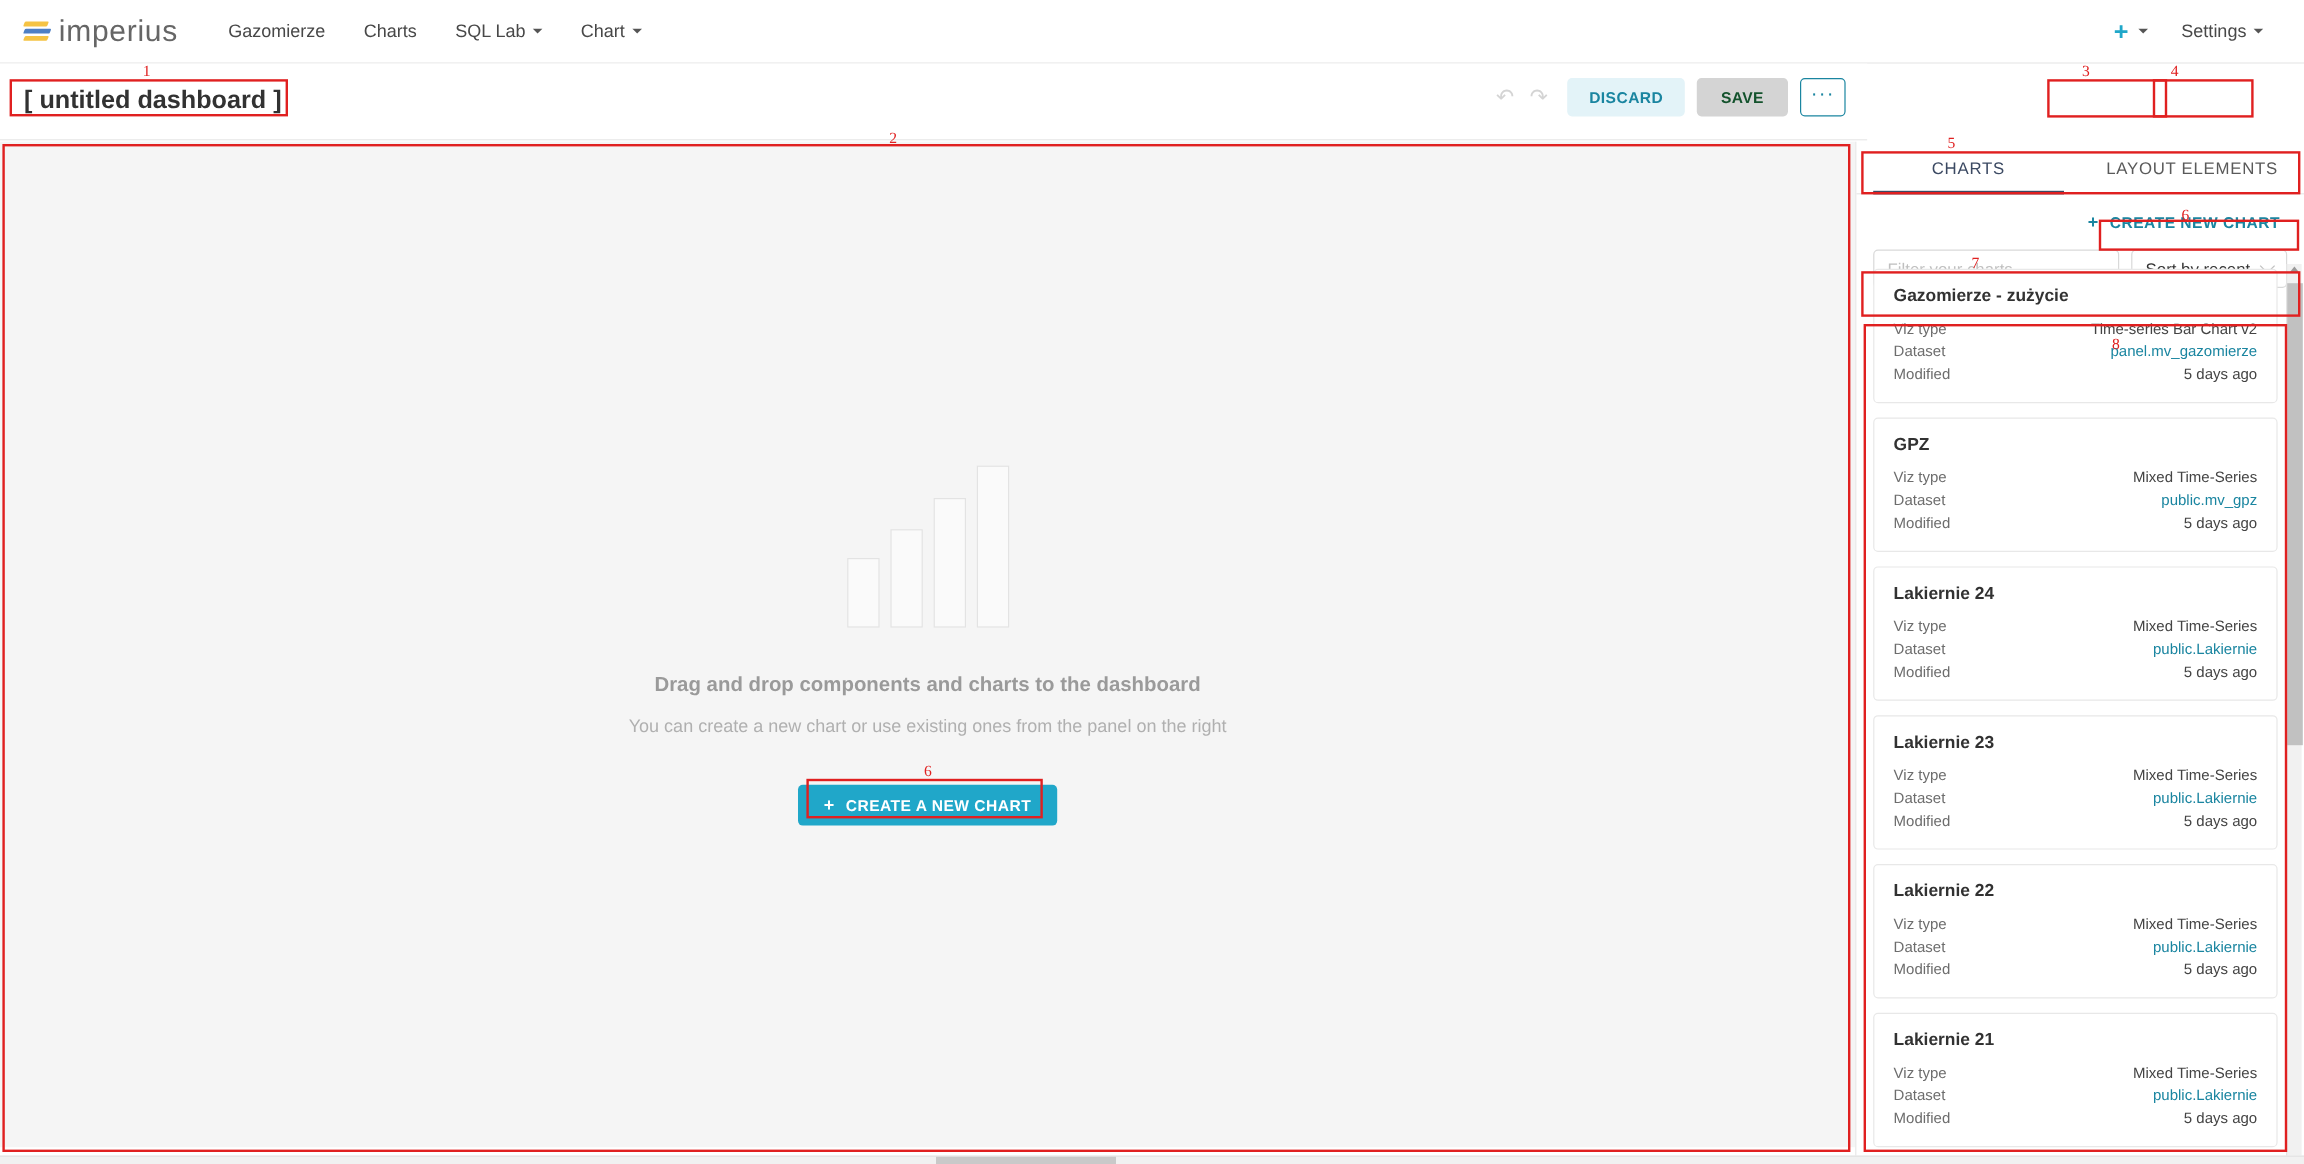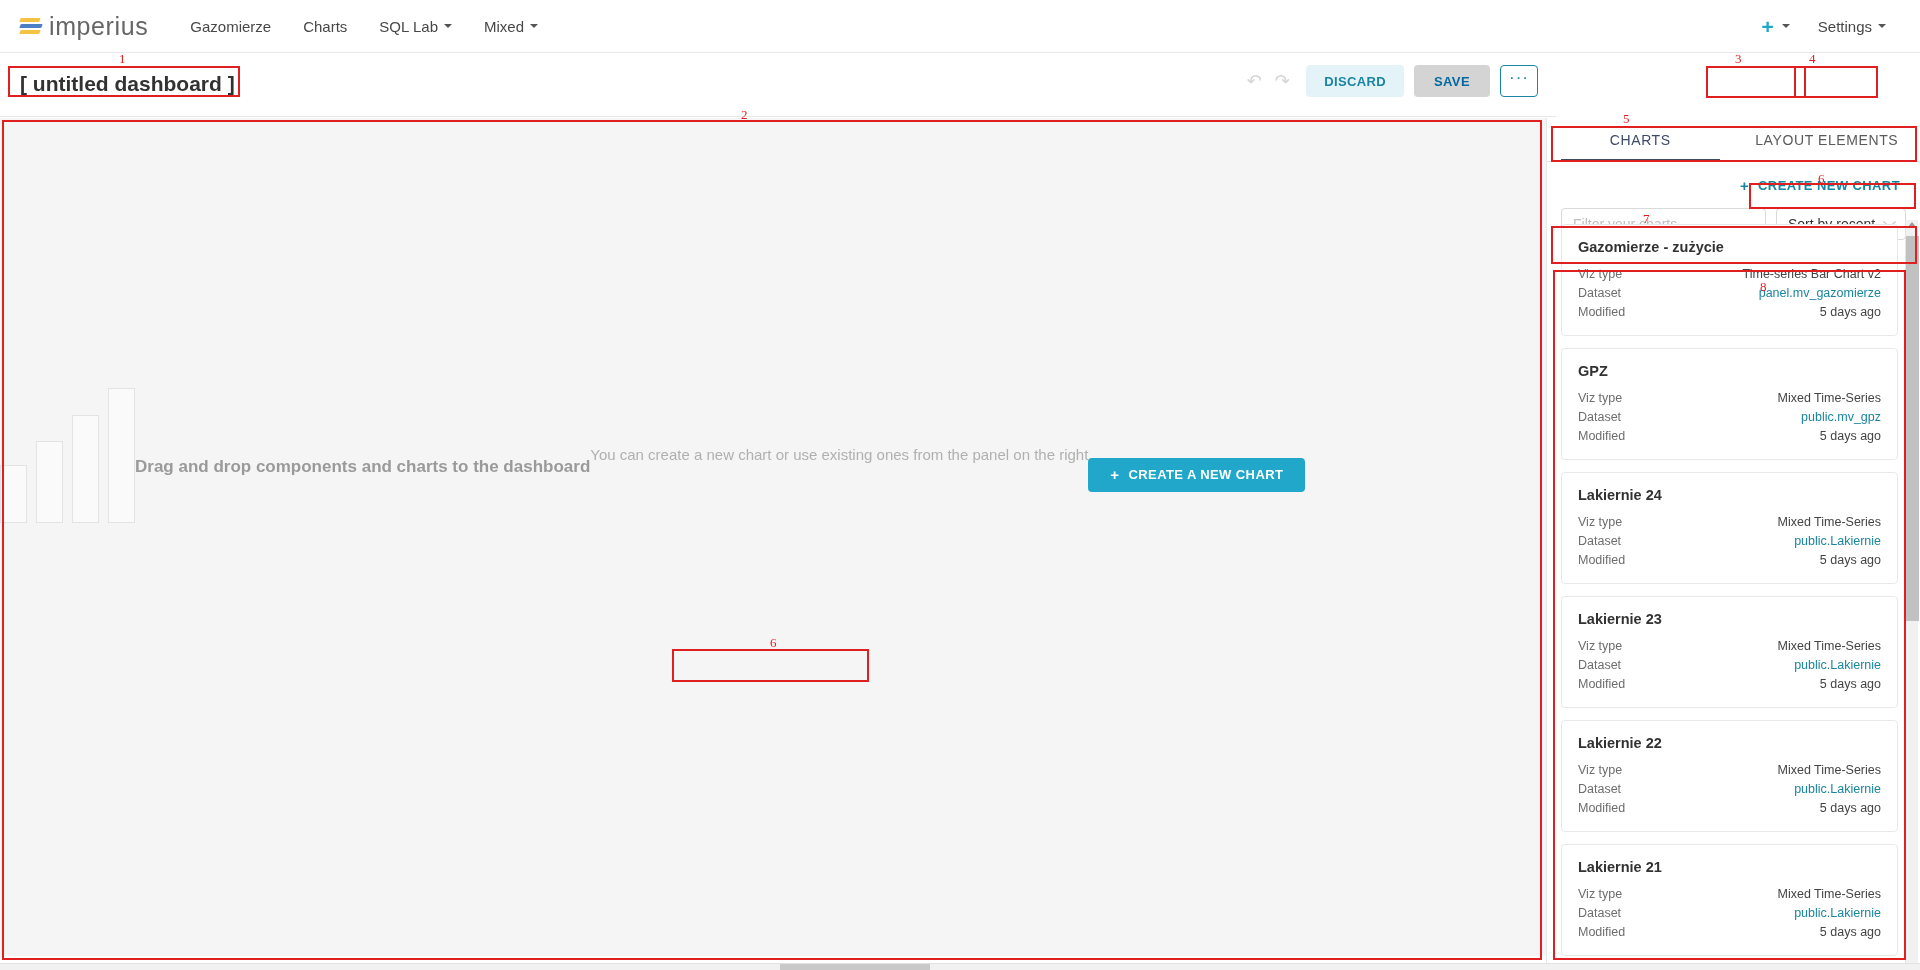--- a/index.html
+++ b/index.html
@@ -96,21 +96,21 @@
   .btn {
     height: 32px; min-width: 76px;
     border-radius: 4px; border: none;
     font-size: 13px; font-weight: bold;
     letter-spacing: 0.35px;
     display: flex; align-items: center; justify-content: center;
     cursor: pointer; padding: 0 18px;
     font-family: "Liberation Sans", sans-serif;
   }
   .btn-discard { background: #e3f3f8; color: #1a85a0; margin-left: 10px; }
-  .btn-save    { background: #d4d4d4; color: #0369a1; margin-left: 10px; }
+  .btn-save    { background: #d4d4d4; color: #14532d; margin-left: 10px; }
   .btn-more {
     margin-left: 10px;
     width: 38px; height: 32px;
     border: 1px solid #1a85a0; border-radius: 4px;
     background: #fff; color: #1a85a0;
     display: flex; align-items: center; justify-content: center;
     font-size: 17px; letter-spacing: 1px; cursor: pointer;
     padding-bottom: 6px;
   }
 
@@ -124,21 +124,21 @@
   .canvas {
     position: absolute; left: 0; top: 0;
     width: 1546px; height: 838px;
     background: #f5f5f5;
     overflow: hidden;
   }
   .empty-state {
     position: absolute;
     left: 0; right: 0;
     top: 270px;
-    display: flex; flex-direction: row;
+    display: flex; flex-direction: column;
     align-items: center;
   }
   .bars {
     display: flex; align-items: flex-end; gap: 9px;
     height: 135px; margin-bottom: 38px;
   }
   .bars i {
     display: block; width: 27px;
     background: #fafafa;
     border: 1px solid #e3e3e3;
@@ -321,21 +321,21 @@
       <span>Gazomierze</span>
     </div>
     <div class="nav-link">
       <span>Charts</span>
     </div>
     <div class="nav-link">
       <span>SQL Lab</span>
       <span class="caret"></span>
     </div>
     <div class="nav-link">
-      <span>Mixed</span>
+      <span>Chart</span>
       <span class="caret"></span>
     </div>
   </div>
   <div class="nav-right">
     <div class="nav-link">
       <span class="plus-nav">+</span>
       <span class="caret"></span>
     </div>
     <div class="nav-link">
       <span>Settings</span>

